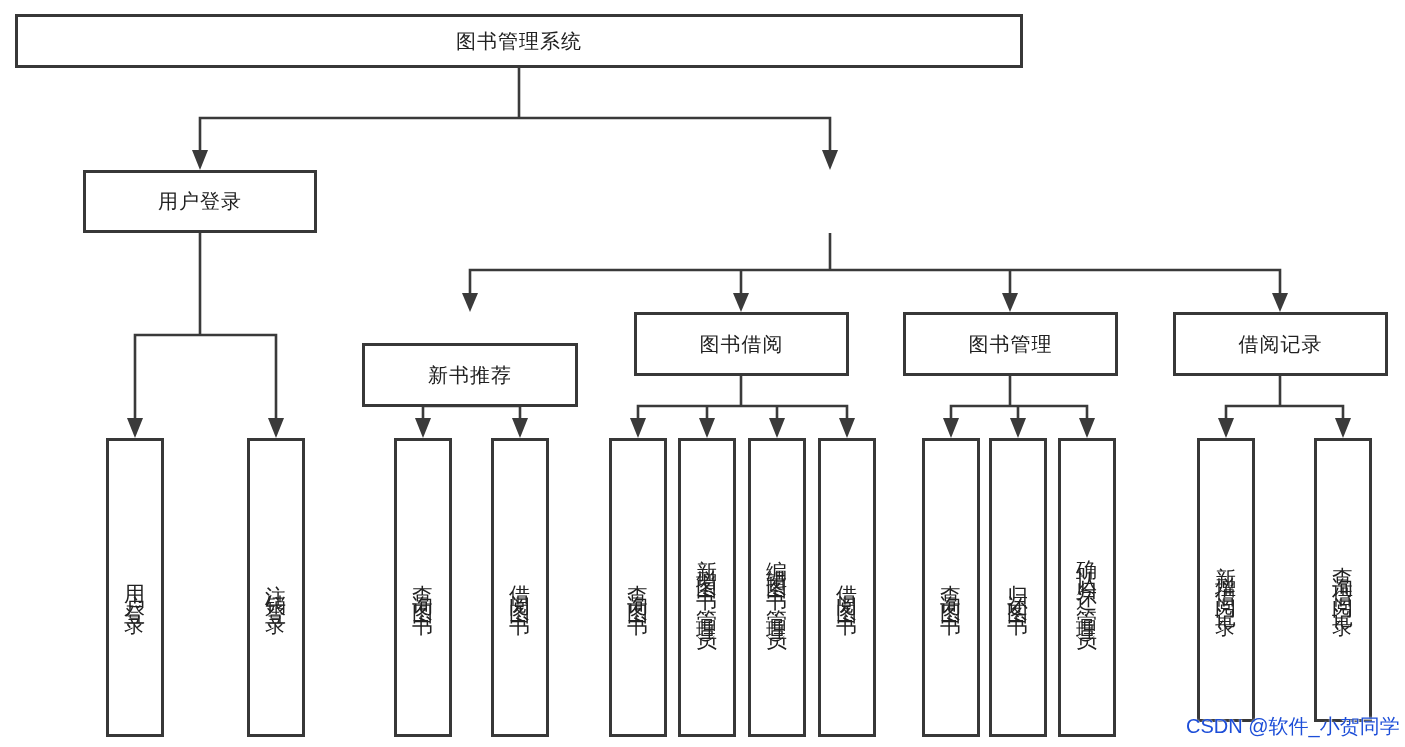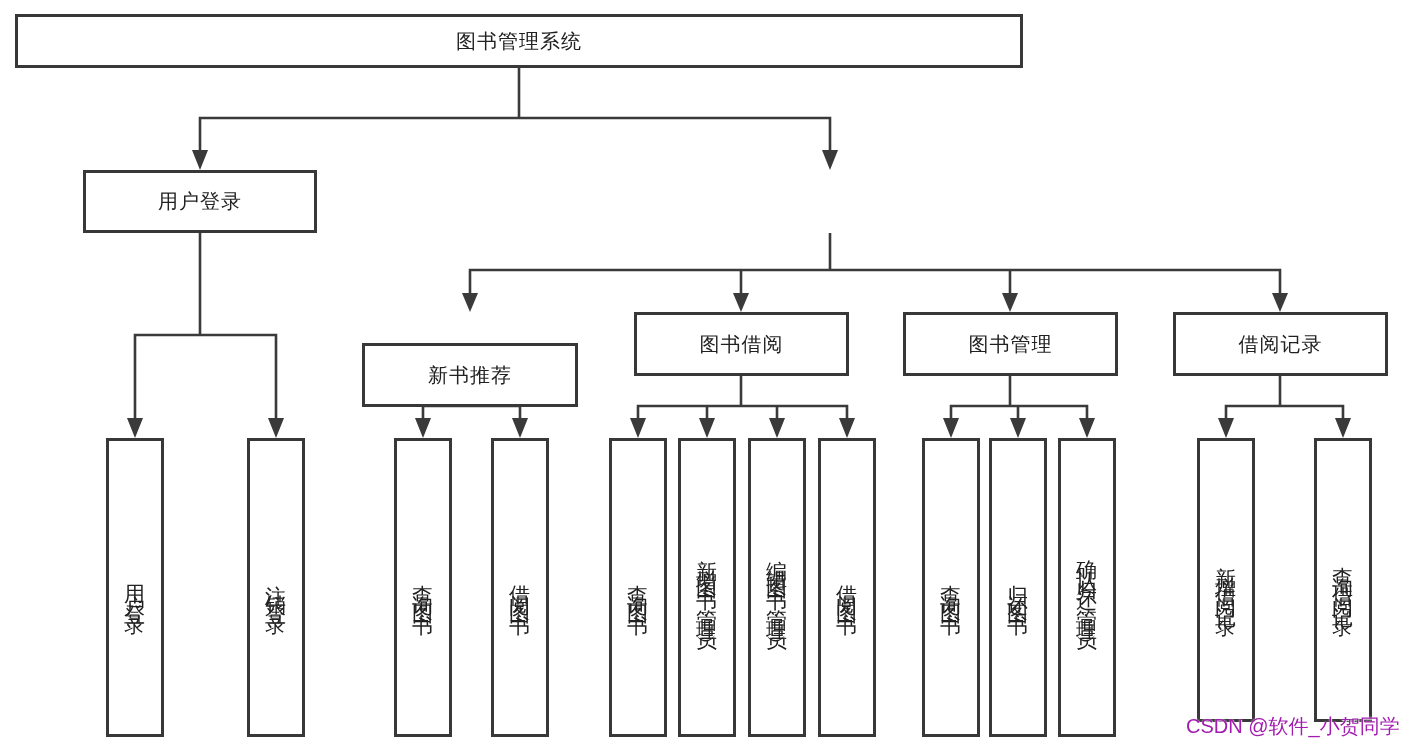--- a/index.html
+++ b/index.html
@@ -62,21 +62,21 @@
   .lf-10 { left: 989px; }
   .lf-11 { left: 1058px; }
   .lf-12 { left: 1197px; height: 284px; }
   .lf-13 { left: 1314px; height: 284px; }
   #watermark {
     position: absolute;
     left: 1186px;
     top: 713px;
     z-index: 5;
     font-size: 20px;
-    color: #a21caf;
+    color: #1d4ed8;
     white-space: nowrap;
     text-shadow: 0 0 2px rgba(255,255,255,0.95), 1px 1px 0 rgba(255,255,255,0.7);
   }
 </style>
 </head>
 <body>
 
 <div id="canvas">
 
   <svg id="wires" width="1405" height="747" viewBox="0 0 1405 747">

